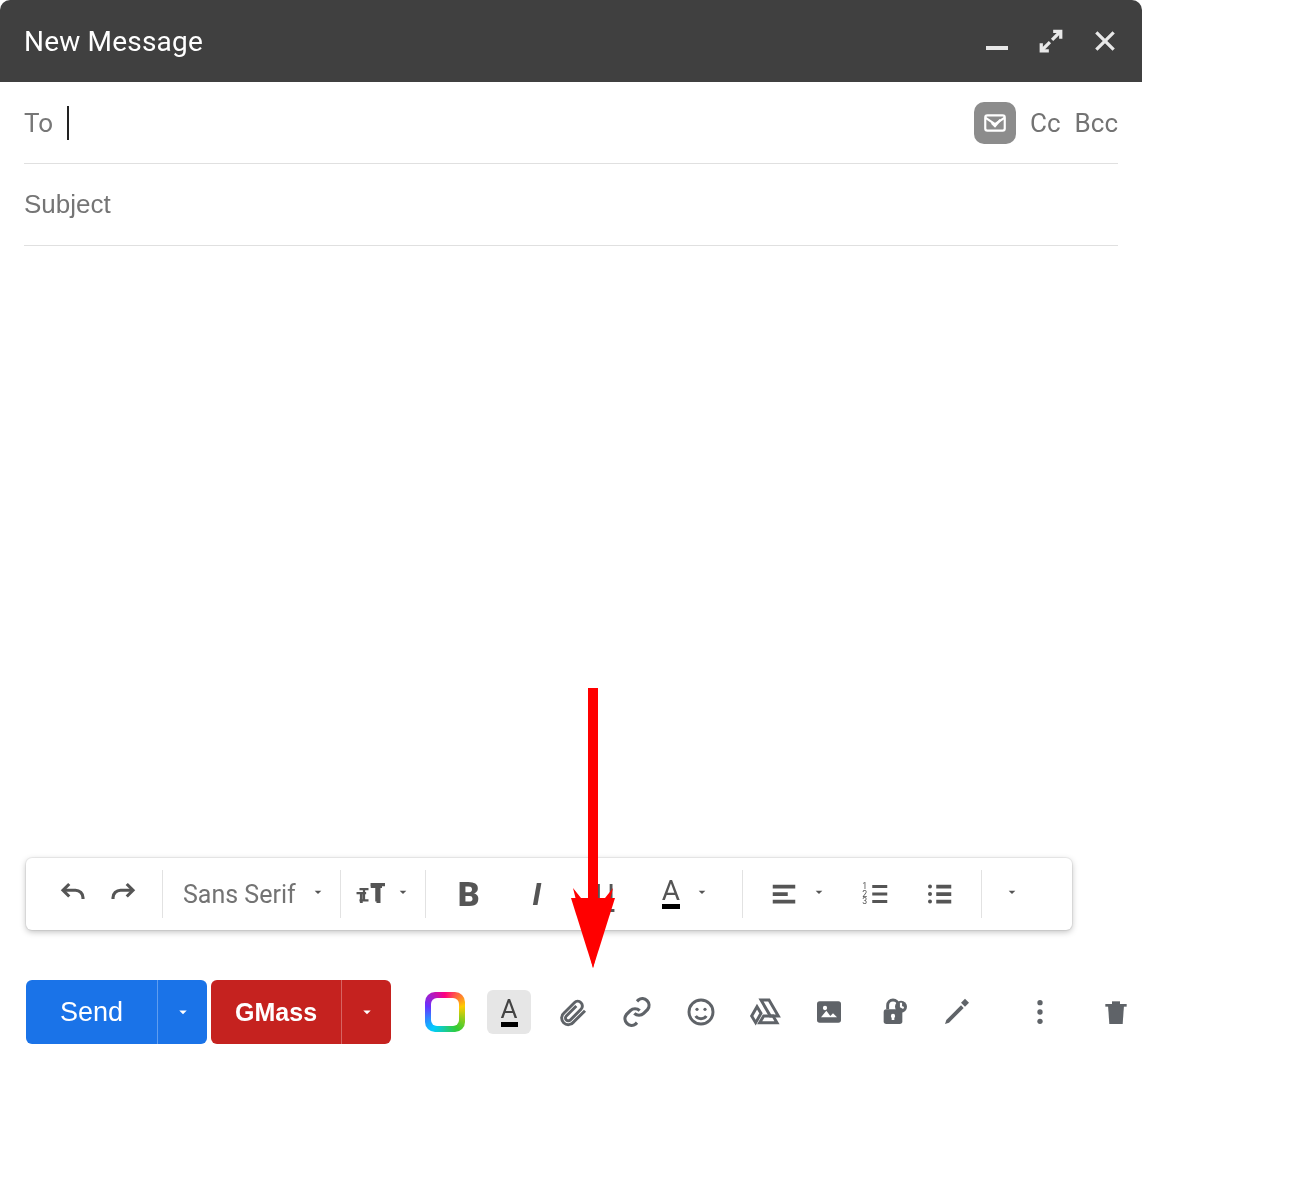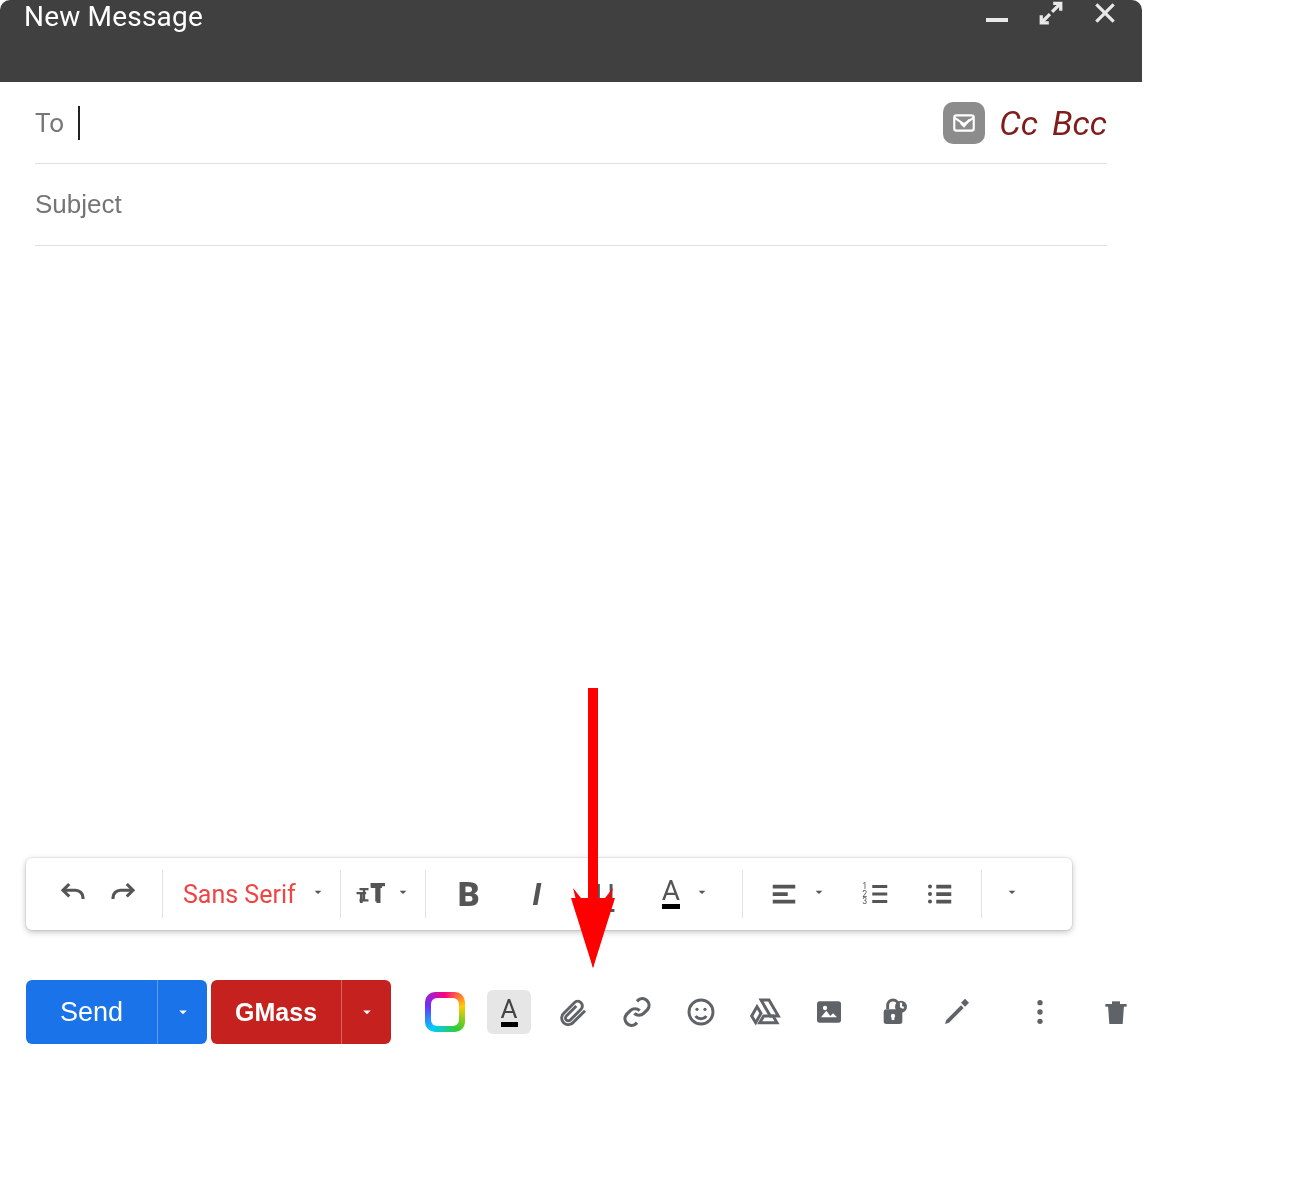--- a/index.html
+++ b/index.html
@@ -17,36 +17,36 @@
     width: 1142px;
     height: 1060px;
     background: #fff;
     border-radius: 10px 10px 0 0;
     overflow: hidden;
   }
   .titlebar {
     height: 82px;
     background: #404040;
     display: flex;
-    align-items: flex-start;
+    align-items: center;
     padding: 0 24px;
     color: #fff;
   }
   .titlebar-title {
     flex: 1;
     font-size: 28px;
     font-weight: 400;
     letter-spacing: 0.2px;
   }
   .titlebar-controls { display: flex; gap: 28px; align-items: center; }
   .tb-icon { width: 26px; height: 26px; cursor: pointer; display:flex; align-items:center; justify-content:center; color:#e8e8e8; }
   .tb-icon svg { width: 100%; height: 100%; }
   .minus { width: 22px; height: 4px; background: #e8e8e8; margin-top: 14px;}
   
-  .fields { padding: 0 35px; }
+  .fields { padding: 0 24px; }
   .row {
     display: flex;
     align-items: center;
     height: 82px;
     border-bottom: 1px solid #e0e0e0;
   }
   .to-label { color: #777; font-size: 26px; margin-right: 14px; }
   .to-input {
     flex:1;
     border:none;
@@ -56,21 +56,21 @@
   }
   .caret {
     width: 2px; height: 34px; background:#222; animation: blink 1s steps(1) infinite;
   }
   @keyframes blink { 50% { opacity: 0; } }
   .row-right { margin-left:auto; display:flex; align-items:center; gap:14px;}
   .gmass-badge {
     width: 42px; height: 42px; background:#8c8c8c; border-radius:10px;
     display:flex; align-items:center; justify-content:center; color:#fff;
   }
-  .cc, .bcc { color:#7f1d1d; font-size:34px; cursor:pointer;font-style:italic; }
+  .cc, .bcc { color:#737373; font-size:26px; cursor:pointer; }
   .subject-input {
     width:100%;
     border:none; outline:none;
     font-size:26px; color:#3b82f6;
   }
   .body-area { flex:1; }
   
   .format-toolbar {
     position:absolute;
     left: 26px;
@@ -91,21 +91,21 @@
     min-width: 42px;
     padding: 0 10px;
     display:flex;
     align-items:center;
     justify-content:center;
     color:#555;
     cursor:pointer;
     border-radius:4px;
   }
   .ft-btn svg { width: 30px; height:30px; }
-  .font-name { font-size: 25px; color:#ef4444; padding: 0 6px; }
+  .font-name { font-size: 25px; color:#737373; padding: 0 6px; }
   .chev { margin-left:8px; }
   .chev svg { width:16px; height:16px; }
   .bold-letter { font-weight: 900; font-size: 34px; color:#555;}
   .italic-letter { font-style: italic; font-weight: 700; font-size: 32px; color:#555;}
   .under-letter { text-decoration: underline; font-size: 30px; color:#555; text-underline-offset:4px;}
   .textcolor-A {
     font-size: 28px; font-weight:400; color:#555;
     border-bottom: 5px solid #000; line-height: 22px; padding-bottom:2px;
   }
 

